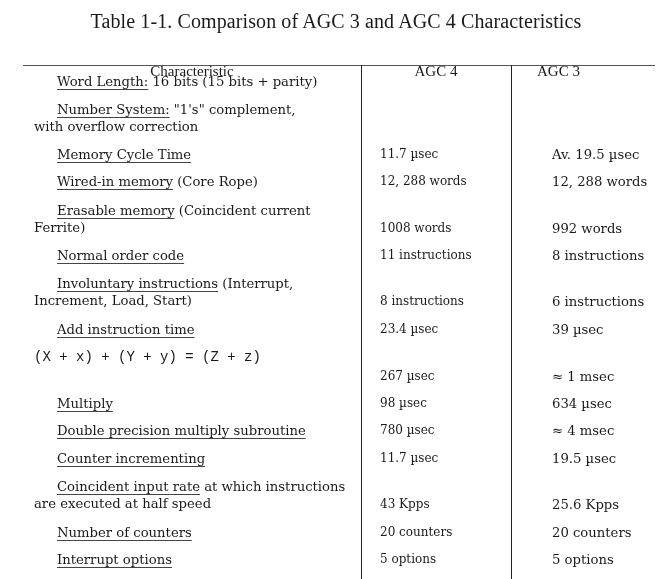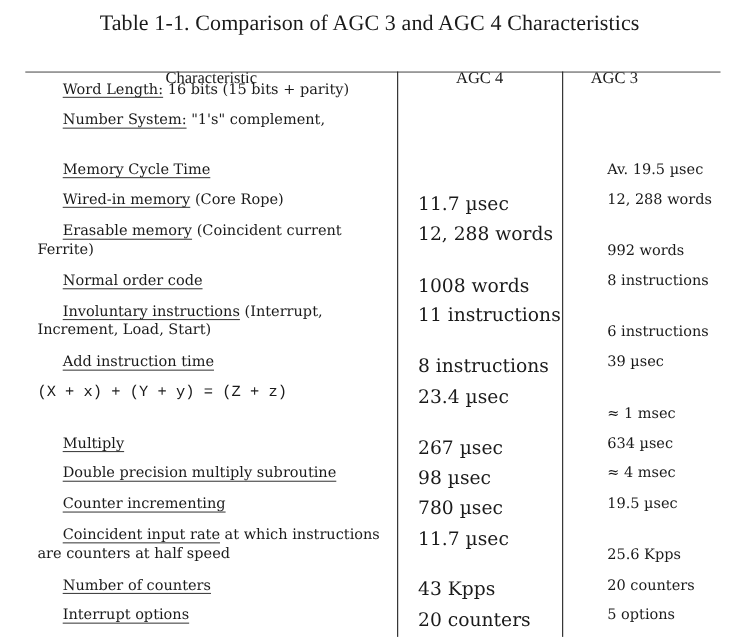--- a/index.html
+++ b/index.html
@@ -28,21 +28,21 @@
   .vline-1 { left: 361px; }
   .vline-2 { left: 511px; }
   .row { position: absolute; left: 0; width: 672px; }
   .cell-char {
     position: absolute; left: 24px; width: 330px;
     font-size: 13.2px; line-height: 17px; white-space: nowrap;
   }
   .cell-char .sub { display: block; padding-left: 10px; }
   .ul { text-decoration: underline; text-decoration-color: #444; text-underline-offset: 3px; margin-left: 33px; }
   .cell-a4 {
-    position: absolute; left: 380px; font-size: 17px; line-height: 17px; white-space: nowrap; margin-top: 32px;
+    position: absolute; left: 380px; font-size: 12px; line-height: 17px; white-space: nowrap;
   }
   .cell-a3 {
     position: absolute; left: 552px; font-size: 13.2px; line-height: 17px; white-space: nowrap;
   }
   .formula { font-family: Liberation Mono, monospace; font-size: 14px; }
 </style>
 </head>
 <body>
 
 <div class="title">Table 1-1.  Comparison of AGC 3 and AGC 4 Characteristics</div>
@@ -59,20 +59,21 @@
   <div class="cell-char">
     <span class="ul">Word Length:</span><span> 16 bits (15 bits + parity)</span>
   </div>
   <div class="cell-a4"></div>
   <div class="cell-a3"></div>
 </div>
 
 <div class="row" style="top:101px">
   <div class="cell-char">
     <span class="ul">Number System:</span><span>  "1's" complement,</span>
+    <span class="sub">with overflow correction</span>
   </div>
   <div class="cell-a4" style="top:18px"></div>
   <div class="cell-a3" style="top:18px"></div>
 </div>
 
 <div class="row" style="top:146px">
   <div class="cell-char">
     <span class="ul">Memory Cycle Time</span>
   </div>
   <div class="cell-a4">11.7 µsec</div>
@@ -149,21 +150,21 @@
   <div class="cell-char">
     <span class="ul">Counter incrementing</span>
   </div>
   <div class="cell-a4">11.7 µsec</div>
   <div class="cell-a3">19.5 µsec</div>
 </div>
 
 <div class="row" style="top:478px">
   <div class="cell-char">
     <span class="ul">Coincident input rate</span><span> at which instructions</span>
-    <span class="sub">are counters at half speed</span>
+    <span class="sub">are executed at half speed</span>
   </div>
   <div class="cell-a4" style="top:18px">43 Kpps</div>
   <div class="cell-a3" style="top:18px">25.6 Kpps</div>
 </div>
 
 <div class="row" style="top:524px">
   <div class="cell-char">
     <span class="ul">Number of counters</span>
   </div>
   <div class="cell-a4">20 counters</div>

